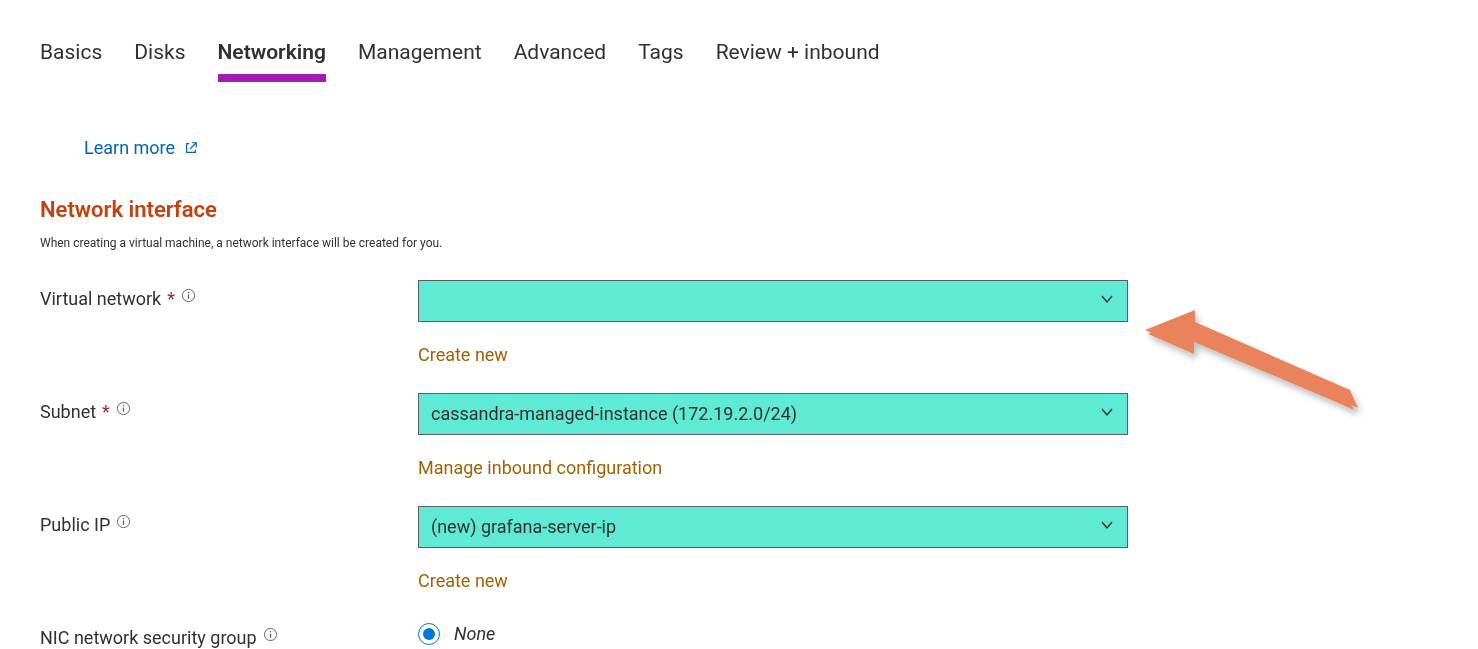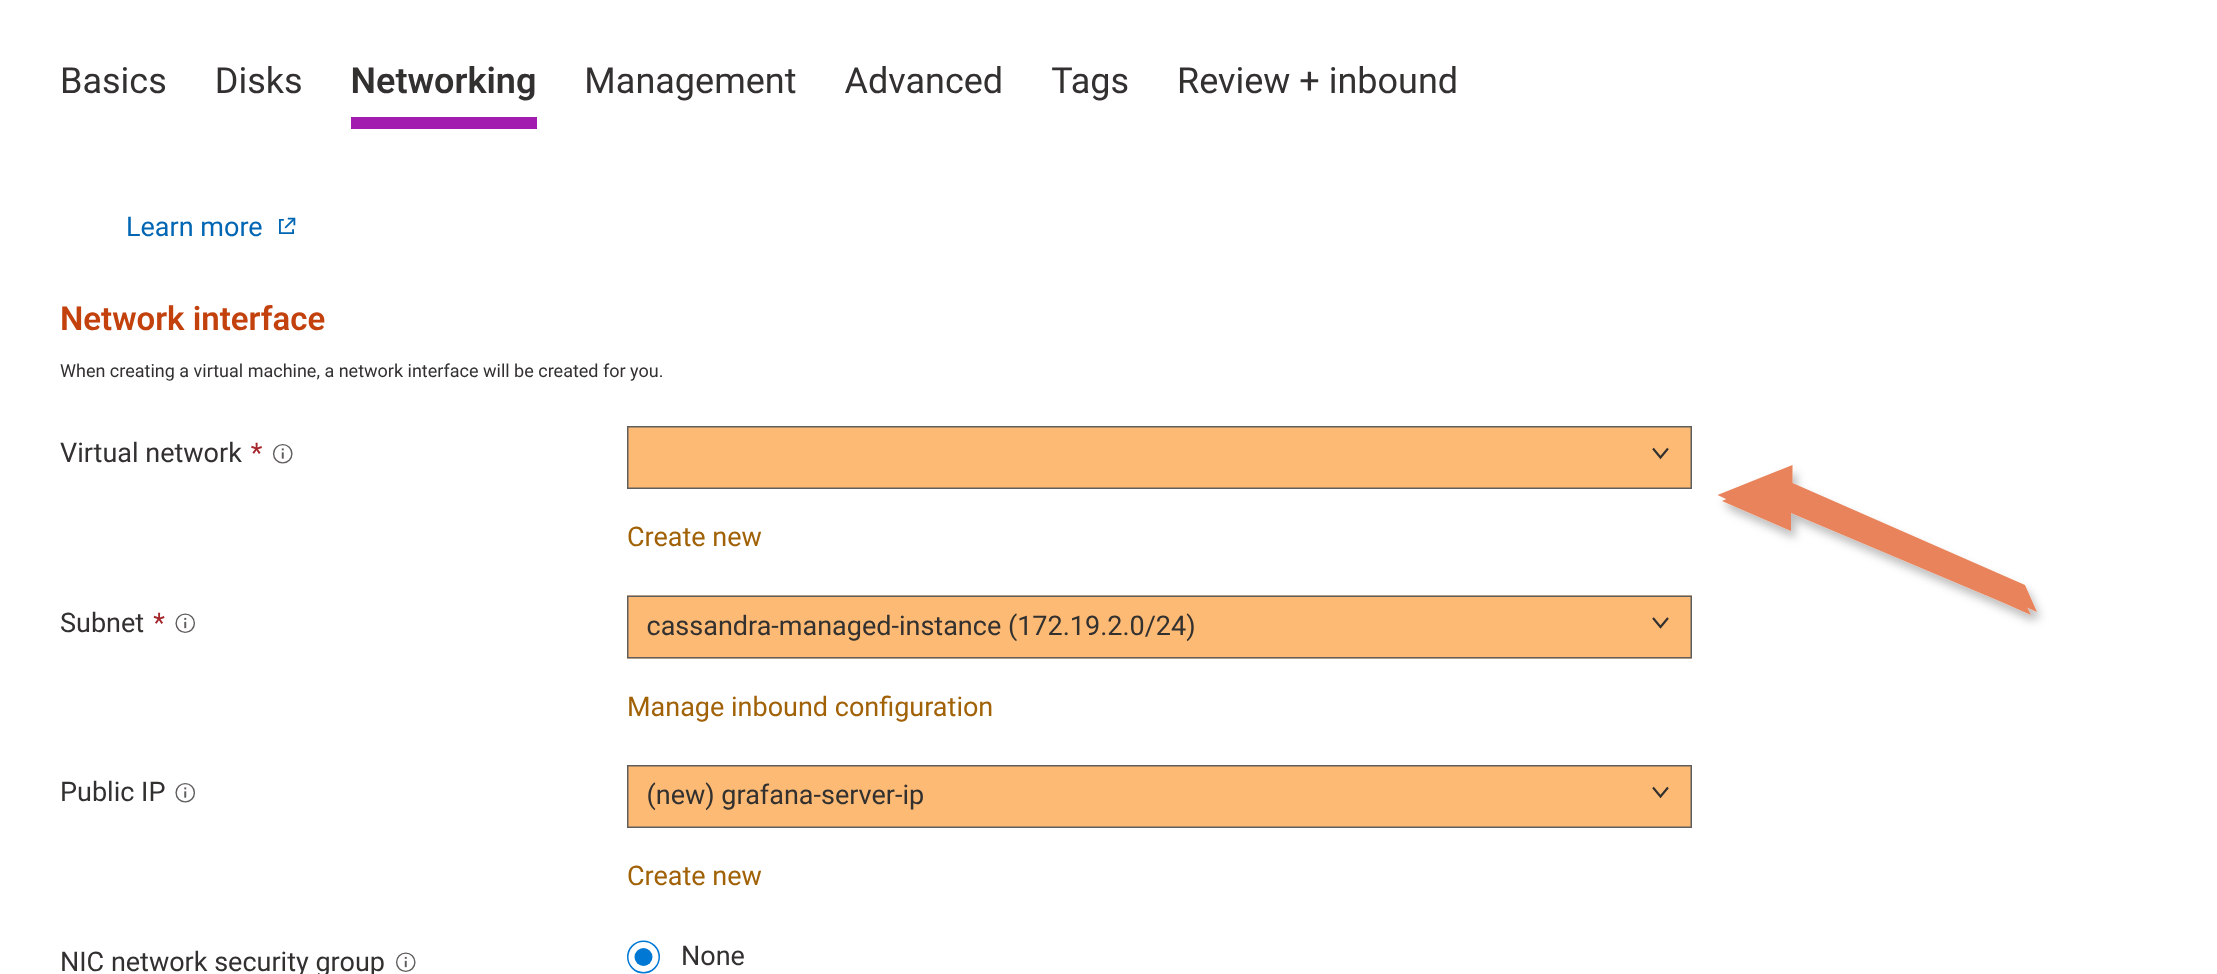--- a/index.html
+++ b/index.html
@@ -16,21 +16,21 @@
     width: 1478px;
     position: relative;
   }
   .tabs {
     display: flex;
     gap: 32px;
     border-bottom: 0;
     margin-bottom: 24px;
   }
   .tab {
-    font-size: 24px;
+    font-size: 21px;
     color: #323130;
     padding-bottom: 10px;
     cursor: pointer;
     border-bottom: 3px solid transparent;
   }
   .tab.active {
     font-weight: 600;
     border-bottom: 8px solid #a21caf;
   }
   .description {
@@ -66,21 +66,21 @@
     display: flex;
     align-items: flex-start;
     margin-bottom: 10px;
   }
   .form-label {
     width: 378px;
     font-size: 18px;
     color: #323130;
     padding-top: 8px;
     display: flex;
-    align-items: center;
+    align-items: flex-start;
     gap: 6px;
     flex-shrink: 0;
   }
   .required {
     color: #a4262c;
   }
   .info-icon {
     display: inline-flex;
     align-items: center;
   }
@@ -90,21 +90,21 @@
   .select-box {
     width: 100%;
     height: 42px;
     border: 1px solid #605e5c;
     display: flex;
     align-items: center;
     justify-content: space-between;
     padding: 0 12px;
     font-size: 18px;
     color: #323130;
-    background: #fdba74;
+    background: #5eead4;
     cursor: pointer;
   }
   .select-box .value.blurred {
     color: #bfbfbf;
     filter: blur(3px);
   }
   .sublink {
     display: inline-block;
     font-size: 18px;
     color: #a16207;
@@ -117,20 +117,21 @@
     flex-direction: column;
     gap: 10px;
     padding-top: 4px;
   }
   .radio-option {
     display: flex;
     align-items: center;
     gap: 14px;
     font-size: 18px;
     cursor: pointer;
+    font-style: italic;
   }
   .radio-circle {
     width: 22px;
     height: 22px;
     border: 1px solid #323130;
     border-radius: 50%;
     display: inline-flex;
     align-items: center;
     justify-content: center;
     flex-shrink: 0;

